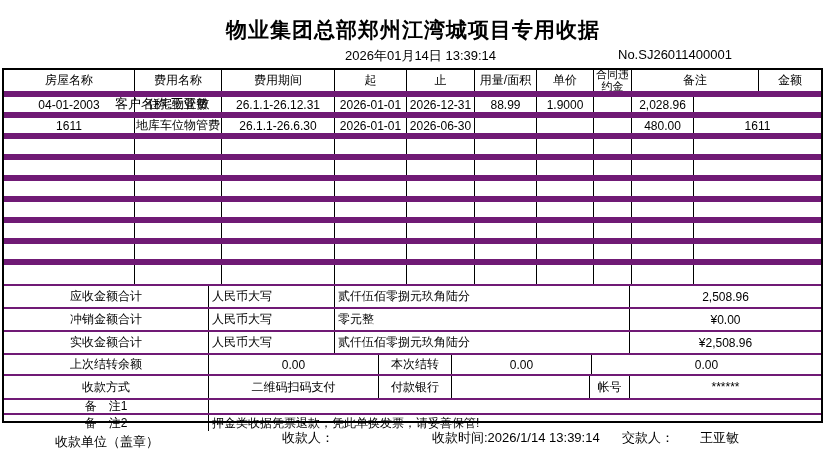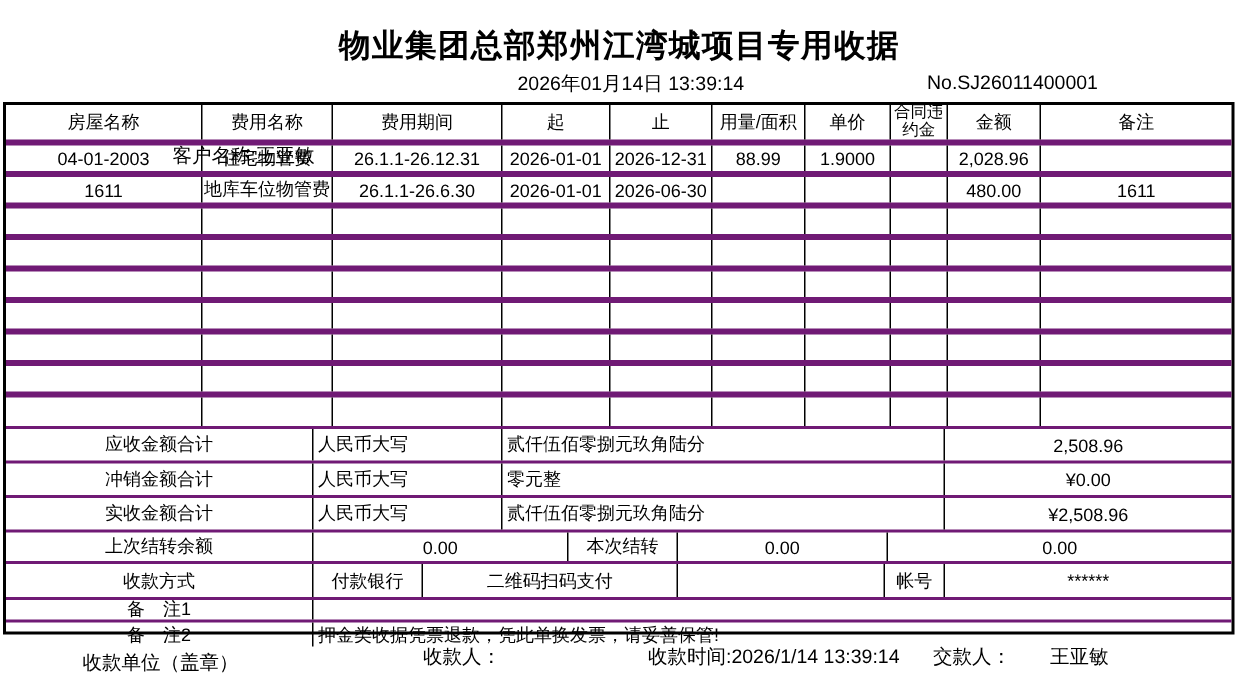--- a/index.html
+++ b/index.html
@@ -12,21 +12,21 @@
   }
   .info-line { position: absolute; top: 47px; left: 0; width: 826px; height: 16px; font-size: 13px; }
   .info-customer { position: absolute; left: 115px; top: 0; margin-top: 48px; }
   .info-datetime { position: absolute; left: 345px; top: 0; }
   .info-receiptno { position: absolute; left: 618px; top: 0; }
 
   .fee-table {
     position: absolute; left: 2px; top: 68px; width: 821px; height: 355px;
     border: 2px solid #000; font-size: 12px;
   }
-  .trow, .thead, .srow { display: flex; width: 100%; border-bottom: 4px solid #701a75; }
+  .trow, .thead, .srow { display: flex; width: 100%; border-bottom: 6px solid #701a75; }
   .cell {
     display: flex; align-items: center; justify-content: center;
     border-right: 1px solid #000; overflow: hidden; white-space: nowrap; text-align: center;
   }
   .cell:last-child { border-right: none; }
 
   .thead { height: 27px; }
   .trow { height: 21px; }
   .thead .c7 { font-size: 11px; line-height: 1.05; white-space: normal; }
 
@@ -88,22 +88,22 @@
 <div class="fee-table">
   <div class="thead">
       <div class="cell c0">房屋名称</div>
       <div class="cell c1">费用名称</div>
       <div class="cell c2">费用期间</div>
       <div class="cell c3">起</div>
       <div class="cell c4">止</div>
       <div class="cell c5">用量/面积</div>
       <div class="cell c6">单价</div>
       <div class="cell c7">合同违约金</div>
+      <div class="cell c9">备注</div>
       <div class="cell c8">金额</div>
-      <div class="cell c9">备注</div>
     </div>
   <div class="tbody">
       <div class="trow">
         <div class="cell c0">04-01-2003</div>
         <div class="cell c1">住宅物管费</div>
         <div class="cell c2">26.1.1-26.12.31</div>
         <div class="cell c3">2026-01-01</div>
         <div class="cell c4">2026-12-31</div>
         <div class="cell c5">88.99</div>
         <div class="cell c6">1.9000</div>
@@ -233,22 +233,22 @@
   <div class="srow carry-row">
     <div class="cell k-prev-label">上次结转余额</div>
     <div class="cell k-prev-val">0.00</div>
     <div class="cell k-cur-label">本次结转</div>
     <div class="cell k-cur-val">0.00</div>
     <div class="cell k-bal-val">0.00</div>
   </div>
 
   <div class="srow pay-row">
     <div class="cell p-method-label">收款方式</div>
+    <div class="cell p-method-val">二维码扫码支付</div>
     <div class="cell p-bank-label">付款银行</div>
-    <div class="cell p-method-val">二维码扫码支付</div>
     <div class="cell p-bank-val"></div>
     <div class="cell p-acct-label">帐号</div>
     <div class="cell p-acct-val">******</div>
   </div>
 
   <div class="srow note1-row">
     <div class="cell n-label">备　注1</div>
     <div class="cell n-val"></div>
   </div>
 

